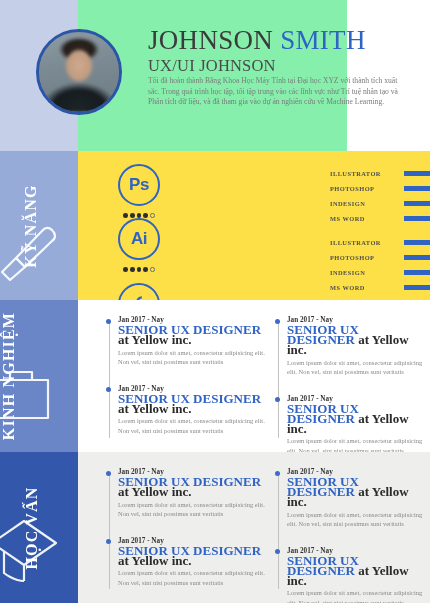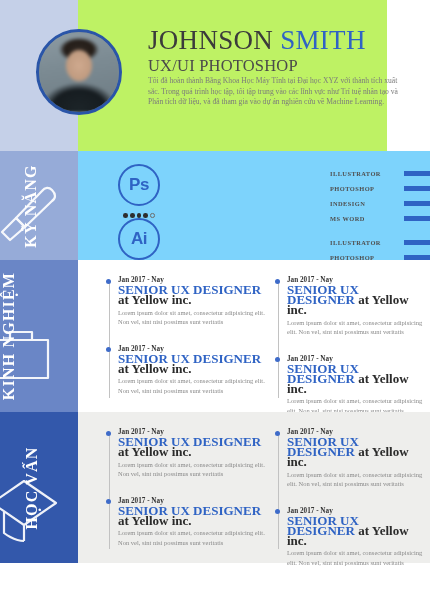--- a/index.html
+++ b/index.html
@@ -5,21 +5,21 @@
   * { box-sizing: border-box; margin: 0; padding: 0; }
   html, body {
     width: 430px; height: 603px;
     background: #ffffff;
     font-family: "Liberation Serif", serif;
     overflow: hidden;
   }
   .page { position: relative; width: 430px; height: 603px; background: #ffffff; }
 
   
-  .header { position: relative; width: 387px; height: 151px; background: #bef264; }
+  .header { position: relative; width: 347px; height: 151px; background: #86efac; }
   .header-panel {
     position: absolute; left: 0; top: 0; width: 78px; height: 151px;
     background: #c5d0e8;
   }
   .avatar {
     position: absolute; left: 36px; top: 29px;
     width: 86px; height: 86px; border-radius: 50%;
     border: 3px solid #2a55a8;
     overflow: hidden;
     background: #7b8b96;
@@ -61,21 +61,21 @@
     transform-origin: center;
     white-space: nowrap;
     color: #ffffff;
     font-size: 16px; font-weight: bold; letter-spacing: 1.2px;
   }
   .rail-icon { position: absolute; opacity: 0.92; }
   .body-area { flex: 1 1 auto; position: relative; }
 
   
   .sec-skills .rail { background: #96abd8; }
-  .sec-skills .body-area { background: #7dd3fc; height: 109px; }
+  .sec-skills .body-area { background: #fde047; height: 149px; }
   .rail-icon-brush { left: -8px; bottom: 8px; }
   .skills-inner { position: absolute; inset: 0; }
   .icon-grid { position: absolute; left: 28px; top: 13px; width: 135px; }
   .icon-cell {
     display: inline-block; width: 66px; text-align: center; vertical-align: top;
   }
   .icon-circle {
     width: 42px; height: 42px; border-radius: 50%;
     border: 2.6px solid #2f63c4;
     margin: 0 auto;
@@ -161,21 +161,21 @@
 
     <div class="avatar">
       <div class="avatar-photo"></div>
     </div>
 
     <div class="name-block">
       <div class="name">
         <span class="name-first">JOHNSON</span>
         <span class="name-last">SMITH</span>
       </div>
-      <div class="role">UX/UI PHOTOSHOP</div>
+      <div class="role">UX/UI JOHNSON</div>
     </div>
 
     <div class="summary">Tôi đã hoàn thành Bằng Khoa Học Máy Tính tại Đại học XYZ với thành tích xuất sắc. Trong quá trình học tập, tôi tập trung vào các lĩnh vực như Trí tuệ nhân tạo và Phân tích dữ liệu, và đã tham gia vào dự án nghiên cứu về Machine Learning.</div>
   </div>
 
   <div class="section sec-skills">
     <div class="rail">
       <svg class="rail-icon rail-icon-brush" width="74" height="74" viewBox="0 0 74 74">
         <g fill="none" stroke="#ffffff" stroke-width="2.2" stroke-linejoin="round">
           <path d="M60 12 C64 16 64 20 60 23 L33 49 L24 40 L50 13 C53 9 57 9 60 12 Z"></path>

